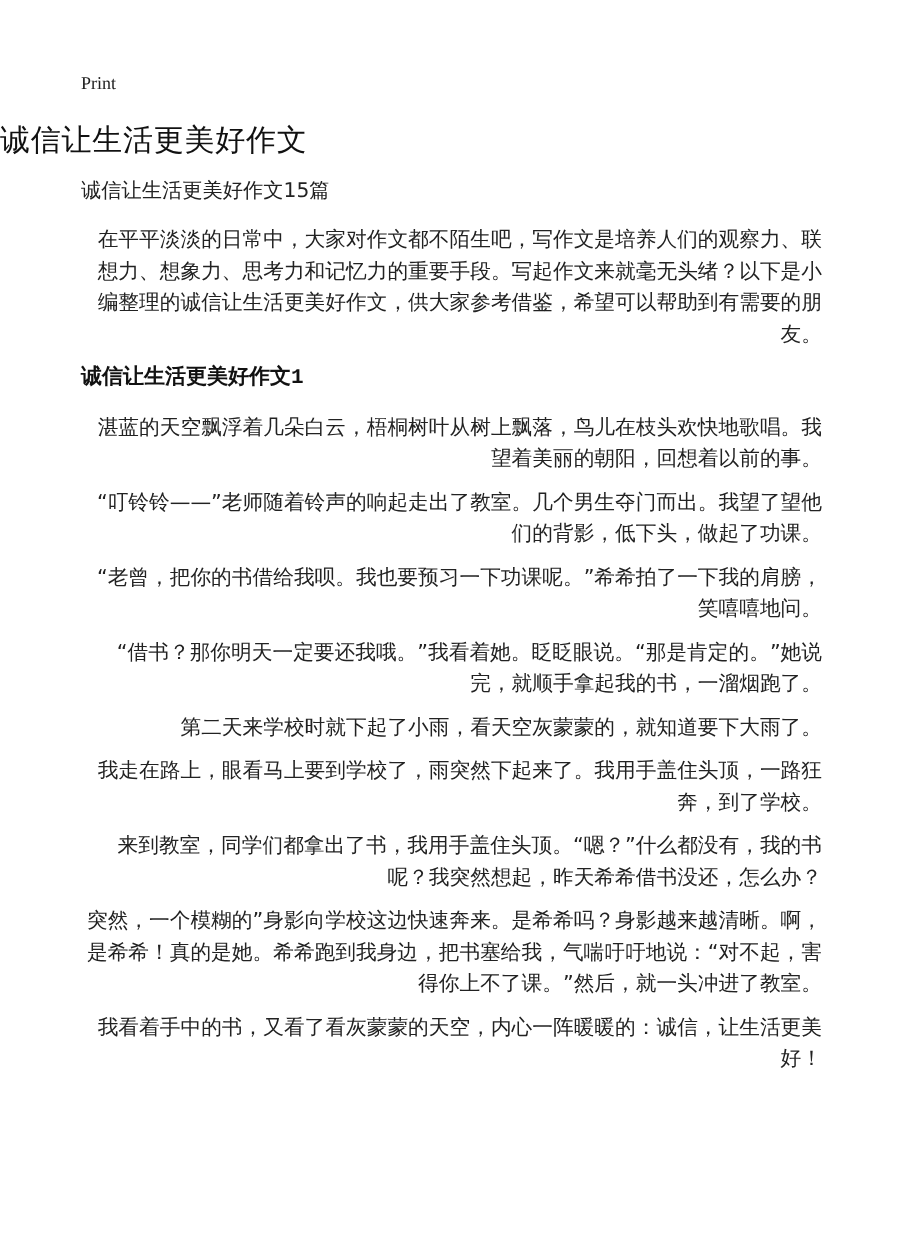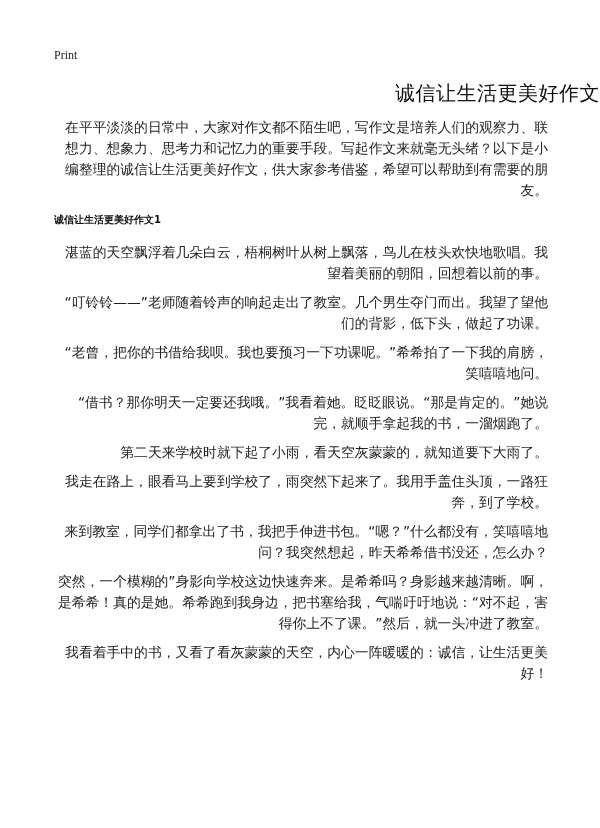--- a/index.html
+++ b/index.html
@@ -9,53 +9,54 @@
     color: #222222;
   }
   .page { position: relative; width: 600px; height: 828px; padding-left: 40px; }
   .print-link {
     position: absolute; left: 54px; top: 48px;
     font-family: "Liberation Serif", "DejaVu Serif", serif;
     font-size: 12px; color: #222; text-decoration: none;
   }
   .doc-title {
     position: absolute; left: 0; top: 80px; width: 600px;
-    text-align: right; font-size: 20px; font-weight: normal;
+    text-align: left; font-size: 20px; font-weight: normal;
     margin: 0; color: #111; letter-spacing: 0.5px;
   }
   .content {
     position: absolute; left: 54px; top: 117px; width: 494px;
   }
   .subtitle {
     font-size: 13.5px; line-height: 20px; margin: 0 0 13px 0; color: #222;
   }
   p.para {
     font-size: 13.8px; line-height: 21px; margin: 0 0 8px 0;
     color: #222; text-align: right; word-break: break-all;
   }
   h2.section {
-    font-size: 10px; line-height: 21px; font-weight: bold;
-    margin: 4px 0 12px 0; color: #111;
+    font-size: 14px; line-height: 21px; font-weight: bold;
+    margin: 4px 0 12px 0; color: #111; font-family: Liberation Mono, monospace;
   }
 </style>
 </head>
 <body>
 
 <div class="page">
   <a class="print-link">Print</a>
   <h1 class="doc-title">诚信让生活更美好作文</h1>
 
   <div class="content">
+    <div class="subtitle">诚信让生活更美好作文15篇</div>
     <p class="para">在平平淡淡的日常中，大家对作文都不陌生吧，写作文是培养人们的观察力、联想力、想象力、思考力和记忆力的重要手段。写起作文来就毫无头绪？以下是小编整理的诚信让生活更美好作文，供大家参考借鉴，希望可以帮助到有需要的朋友。</p>
 
     <h2 class="section">诚信让生活更美好作文1</h2>
     <p class="para">湛蓝的天空飘浮着几朵白云，梧桐树叶从树上飘落，鸟儿在枝头欢快地歌唱。我望着美丽的朝阳，回想着以前的事。</p>
     <p class="para">“叮铃铃——”老师随着铃声的响起走出了教室。几个男生夺门而出。我望了望他们的背影，低下头，做起了功课。</p>
     <p class="para">“老曾，把你的书借给我呗。我也要预习一下功课呢。”希希拍了一下我的肩膀，笑嘻嘻地问。</p>
     <p class="para">“借书？那你明天一定要还我哦。”我看着她。眨眨眼说。“那是肯定的。”她说完，就顺手拿起我的书，一溜烟跑了。</p>
     <p class="para">第二天来学校时就下起了小雨，看天空灰蒙蒙的，就知道要下大雨了。</p>
     <p class="para">我走在路上，眼看马上要到学校了，雨突然下起来了。我用手盖住头顶，一路狂奔，到了学校。</p>
-    <p class="para">来到教室，同学们都拿出了书，我把手伸进书包。“嗯？”什么都没有，笑嘻嘻地问？我突然想起，昨天希希借书没还，怎么办？</p>
+    <p class="para">来到教室，同学们都拿出了书，我用手盖住头顶。“嗯？”什么都没有，我的书呢？我突然想起，昨天希希借书没还，怎么办？</p>
     <p class="para">突然，一个模糊的”身影向学校这边快速奔来。是希希吗？身影越来越清晰。啊，是希希！真的是她。希希跑到我身边，把书塞给我，气喘吁吁地说：“对不起，害得你上不了课。”然后，就一头冲进了教室。</p>
     <p class="para">我看着手中的书，又看了看灰蒙蒙的天空，内心一阵暖暖的：诚信，让生活更美好！</p>
 
   </div>
 </div>
 
 </body></html>

